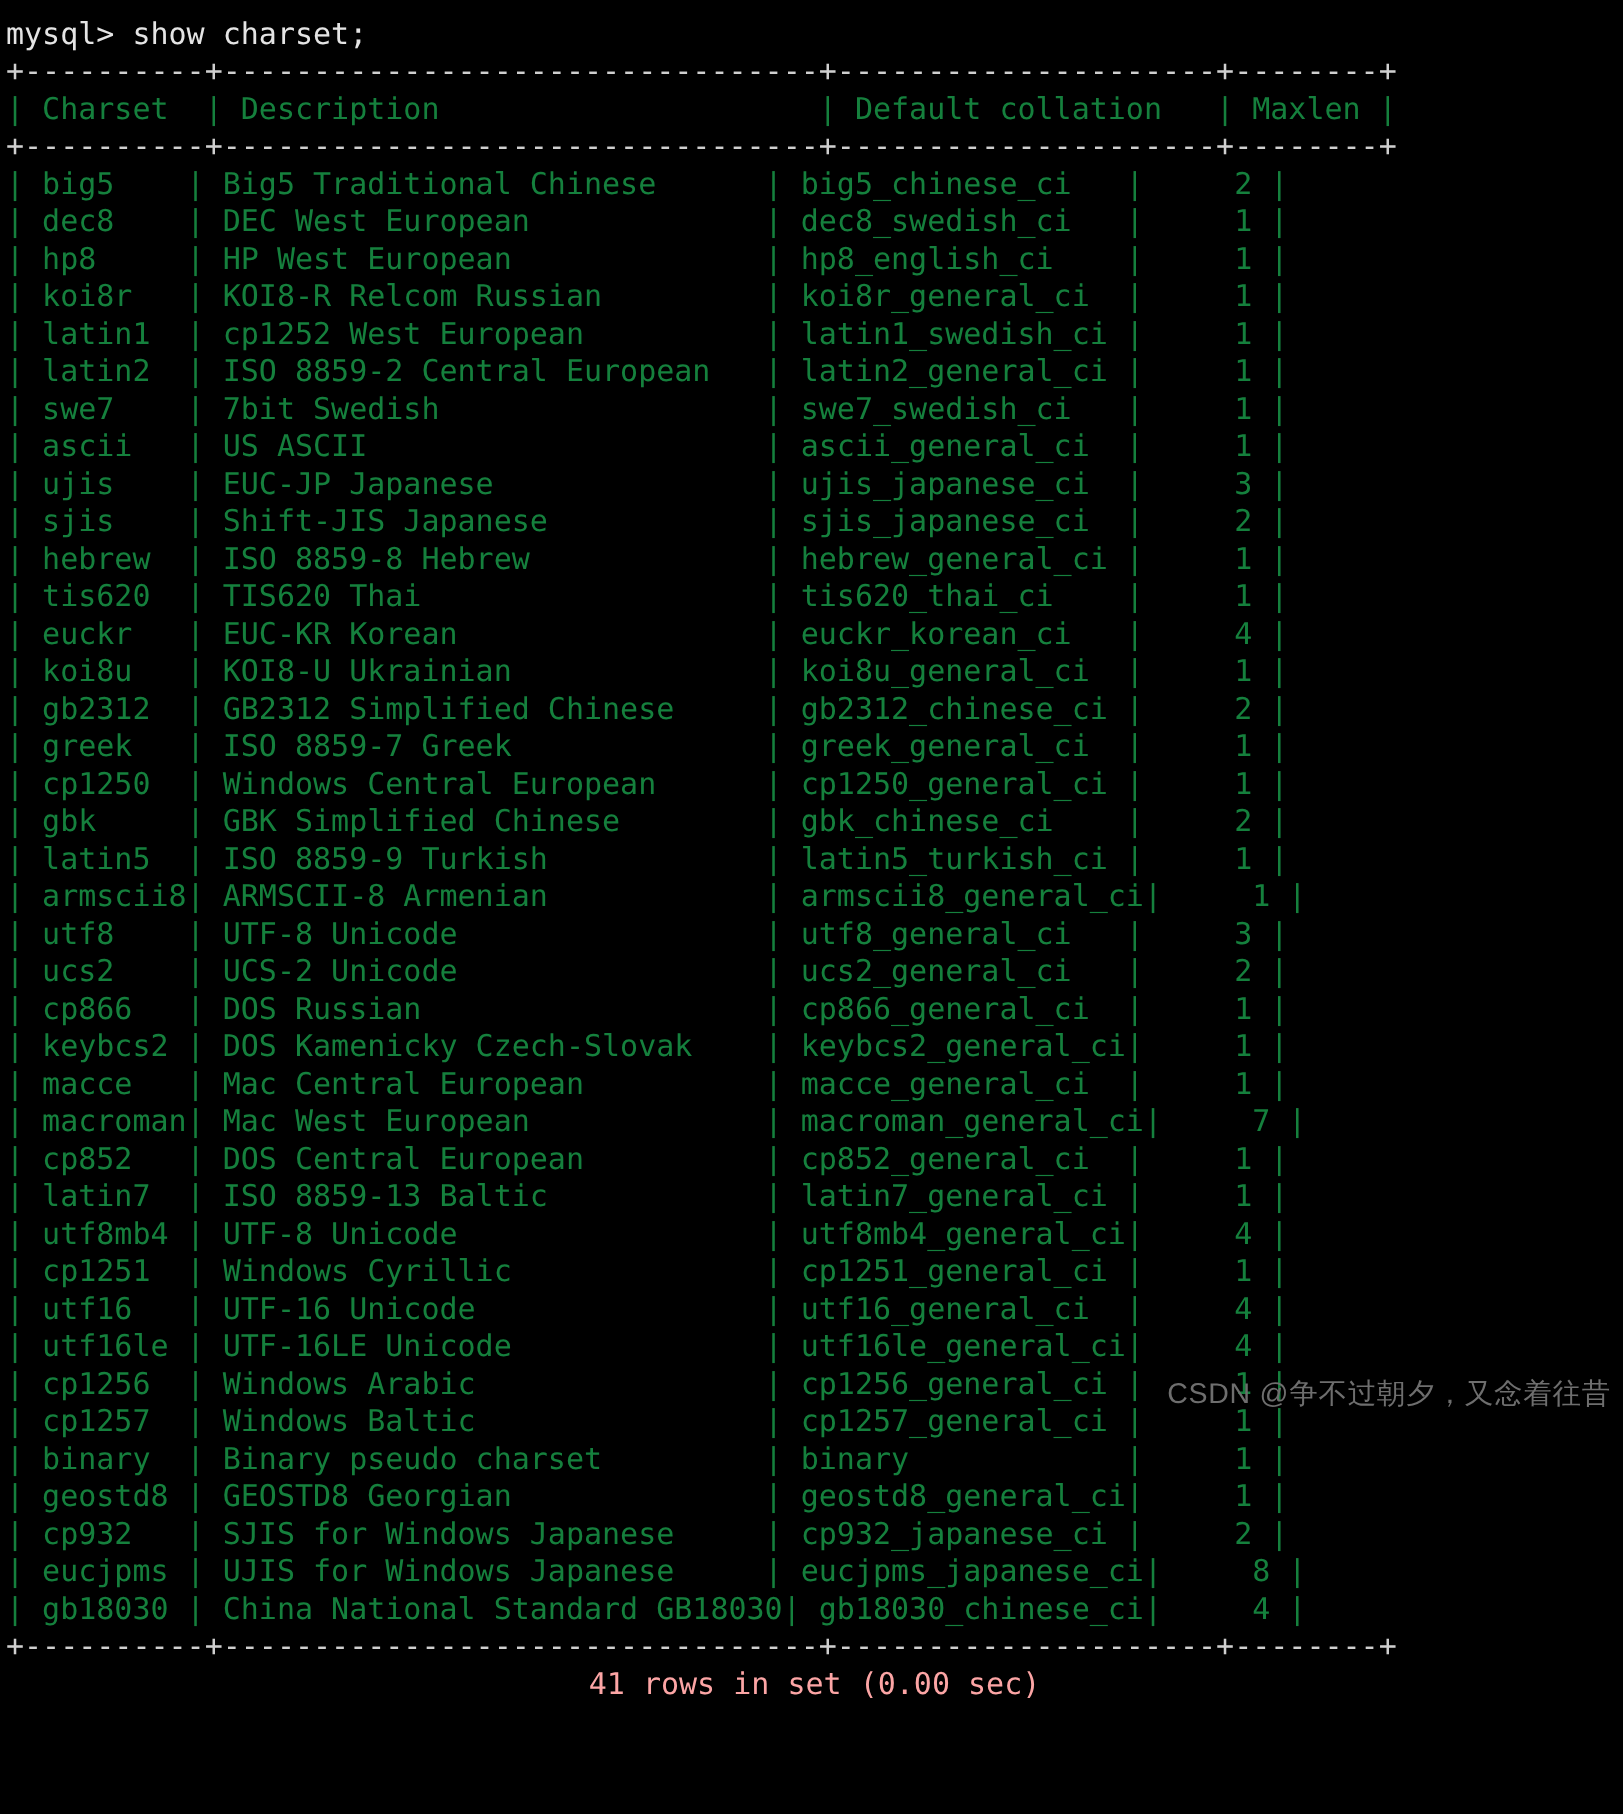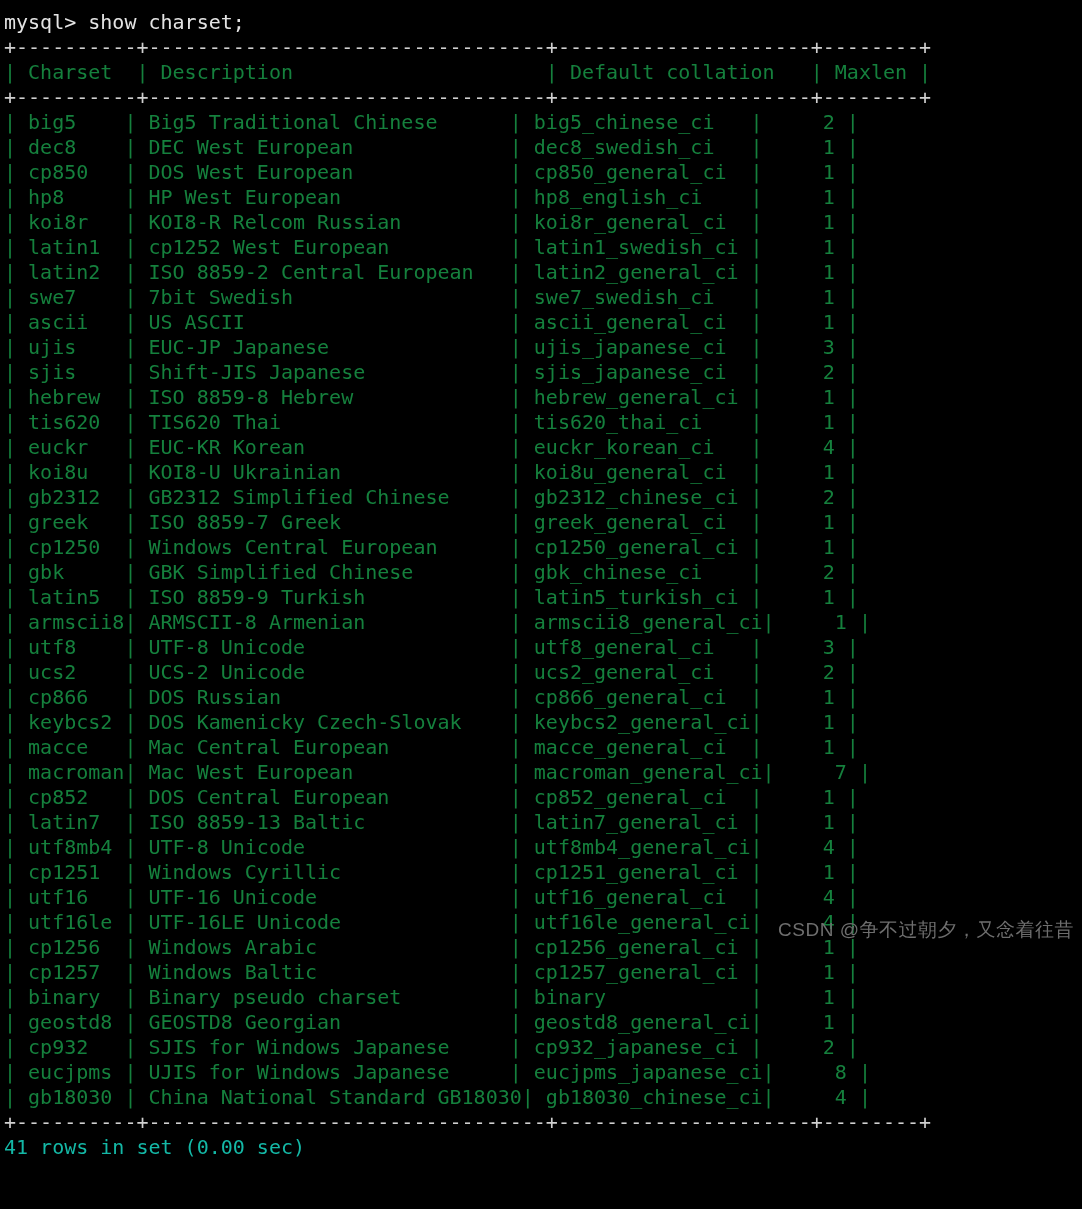--- a/index.html
+++ b/index.html
@@ -33,21 +33,22 @@
     padding-left: 4px;
     font-weight: 400;
   }
   .rule-line {
     color: #cfcfcf;
   }
   .prompt-line {
     color: #e4e4e4;
   }
   .status-line {
-    color: #14b8a6;
+    color: #fca5a5;
+    text-align: center;
   }
   .watermark {
     position: absolute;
     right: 8px;
     bottom: 8px;
     font-family: Liberation Sans, sans-serif;
     font-size: 19px;
     line-height: 26px;
     color: #6e6e6e;
     white-space: pre;
@@ -58,21 +59,20 @@
 <body>
 
 <div id="terminal">
   <div class="term-line prompt-line">mysql&gt; show charset;</div>
   <div class="term-line rule-line">+----------+---------------------------------+---------------------+--------+</div>
   <div class="term-line">| Charset  | Description                     | Default collation   | Maxlen |</div>
   <div class="term-line rule-line">+----------+---------------------------------+---------------------+--------+</div>
   <div id="table-body">
       <div class="term-line">| big5    | Big5 Traditional Chinese      | big5_chinese_ci   |     2 |</div>
       <div class="term-line">| dec8    | DEC West European             | dec8_swedish_ci   |     1 |</div>
-      <div class="term-line">| cp850   | DOS West European             | cp850_general_ci  |     1 |</div>
       <div class="term-line">| hp8     | HP West European              | hp8_english_ci    |     1 |</div>
       <div class="term-line">| koi8r   | KOI8-R Relcom Russian         | koi8r_general_ci  |     1 |</div>
       <div class="term-line">| latin1  | cp1252 West European          | latin1_swedish_ci |     1 |</div>
       <div class="term-line">| latin2  | ISO 8859-2 Central European   | latin2_general_ci |     1 |</div>
       <div class="term-line">| swe7    | 7bit Swedish                  | swe7_swedish_ci   |     1 |</div>
       <div class="term-line">| ascii   | US ASCII                      | ascii_general_ci  |     1 |</div>
       <div class="term-line">| ujis    | EUC-JP Japanese               | ujis_japanese_ci  |     3 |</div>
       <div class="term-line">| sjis    | Shift-JIS Japanese            | sjis_japanese_ci  |     2 |</div>
       <div class="term-line">| hebrew  | ISO 8859-8 Hebrew             | hebrew_general_ci |     1 |</div>
       <div class="term-line">| tis620  | TIS620 Thai                   | tis620_thai_ci    |     1 |</div>

